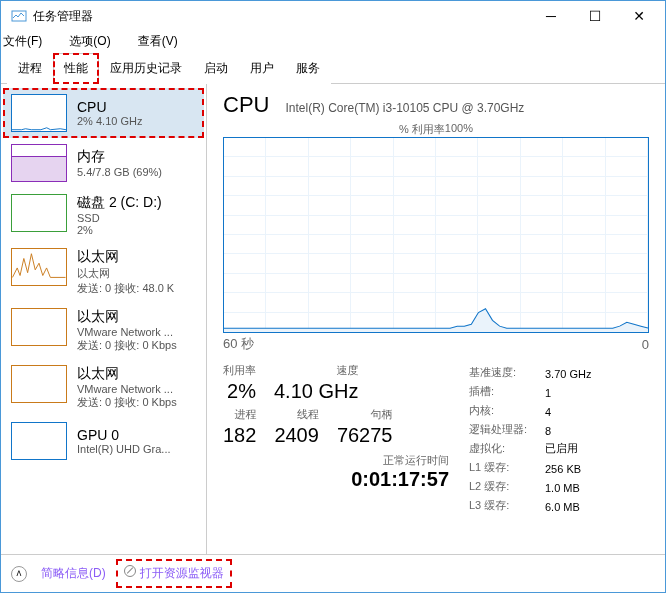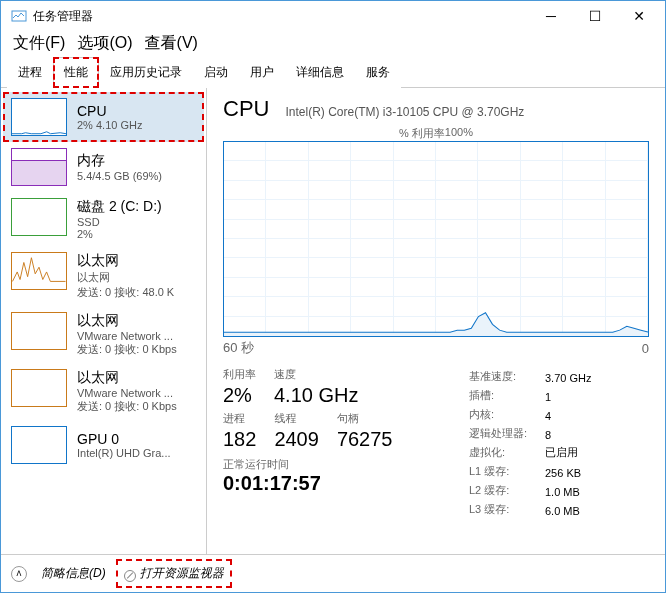--- a/index.html
+++ b/index.html
@@ -2,21 +2,21 @@
 <html><head>
 <meta charset="utf-8">
 <style>
 * { box-sizing: border-box; margin: 0; padding: 0; }
 body { font-family: "Microsoft YaHei", "Segoe UI", sans-serif; font-size: 12px; background: #fff; width: 666px; height: 593px; overflow: hidden; border: 1px solid #4a98d8; display: flex; flex-direction: column; }
 .titlebar { height: 30px; display: flex; align-items: center; padding: 0 4px; background: #fff; }
 .titlebar .icon { width: 16px; height: 16px; margin: 0 6px; }
 .titlebar .title { flex: 1; font-size: 12px; }
 .winbtns { display: flex; }
 .winbtn { width: 44px; height: 30px; display: flex; align-items: center; justify-content: center; font-family: Arial; font-size: 14px; cursor: default; }
-.menubar { display: flex; padding: 2px 12px; gap: 12px; font-size: 16px; }
+.menubar { display: flex; padding: 2px 2px; gap: 27px; font-size: 12px; }
 .tabs { display: flex; border-bottom: 1px solid #ccc; padding: 0 6px; }
 .tab { padding: 6px 10px; font-size: 12px; border: 1px solid transparent; border-bottom: none; cursor: default; position: relative; top: 1px; background: #fff; }
 .tab.active { border-color: #ccc; border-bottom: 1px solid #fff; }
 .tab.hl { outline: 2px dashed #d00; outline-offset: -2px; }
 .content { flex: 1; display: flex; overflow: hidden; }
 .sidebar { width: 206px; border-right: 1px solid #ccc; overflow-y: auto; padding: 4px 2px; }
 .side-item { display: flex; padding: 6px 8px; gap: 10px; cursor: default; }
 .side-item.selected { background: #d8e6f2; outline: 2px dashed #d00; outline-offset: -2px; }
 .thumb { width: 56px; height: 38px; border: 1px solid #999; background: #fff; flex-shrink: 0; position: relative; }
 .thumb.cpu { border-color: #1175c9; }
@@ -31,33 +31,33 @@
 .side-sub { font-size: 11px; color: #555; white-space: nowrap; overflow: hidden; text-overflow: ellipsis; }
 .main { flex: 1; padding: 8px 16px; overflow: hidden; display: flex; flex-direction: column; }
 .main-head { display: flex; align-items: baseline; gap: 16px; margin-bottom: 4px; }
 .main-head h1 { font-size: 22px; font-weight: normal; }
 .main-head .sub { font-size: 12px; color: #555; }
 .chart-lbls { display: flex; justify-content: center; font-size: 11px; color: #666; }
 .chart { height: 196px; border: 1px solid #1175c9; position: relative; background: repeating-linear-gradient(to right, transparent, transparent calc(10% - 1px), #eaf3fb calc(10% - 1px), #eaf3fb 10%), repeating-linear-gradient(to bottom, transparent, transparent calc(10% - 1px), #eaf3fb calc(10% - 1px), #eaf3fb 10%); background-color: #fff; }
 .chart svg { width: 100%; height: 100%; display: block; }
 .chart-bot { display: flex; justify-content: space-between; font-size: 13px; color: #666; margin-top: 2px; align-items: center; }
 .stats { display: flex; margin-top: 10px; gap: 20px; font-size: 12px; }
-.stats-left { flex: 1; }
+.stats-left { flex: 1; text-align: right; }
 .stat-row { display: flex; gap: 18px; margin-bottom: 4px; }
 .stat-col .lbl { color: #666; font-size: 11px; }
 .stat-col .val { font-size: 20px; margin-top: 2px; }
 .uptime-lbl { color: #666; font-size: 11px; margin-top: 6px; }
 .uptime-val { font-size: 20px; font-weight: bold; }
 .stats-right { width: 180px; }
 .kv { display: flex; font-size: 11px; padding: 2px 0; align-items: flex-end; }
 .kv .k { color: #666; width: 76px; }
 .kv .v { color: #000; }
 .footer { border-top: 1px solid #ccc; padding: 8px 10px; display: flex; align-items: center; gap: 14px; font-size: 12px; }
 .footer .chev { width: 16px; height: 16px; border: 1px solid #999; border-radius: 50%; display: flex; align-items: center; justify-content: center; font-size: 10px; }
-.footer a { color: #000000; text-decoration: none; display: flex; align-items: flex-end; gap: 4px; font-style: italic; }
+.footer a { color: #8b5cf6; text-decoration: none; display: flex; align-items: flex-start; gap: 4px; }
 .footer a.hl { outline: 2px dashed #d00; outline-offset: 2px; padding: 2px 4px; }
 .noicon { width: 12px; height: 12px; border: 1px solid #888; border-radius: 50%; position: relative; }
 .noicon::after { content:''; position:absolute; left:1px; top:4px; width:8px; height:1px; background:#888; transform:rotate(-45deg); }
 </style>
 </head>
 <body>
 
 <div class="titlebar">
   <span class="icon">
     <svg viewBox="0 0 16 16">
@@ -78,40 +78,39 @@
   <span>选项(O)</span>
   <span>查看(V)</span>
 </div>
 
 <div class="tabs">
   <div class="tab">进程</div>
   <div class="tab active hl">性能</div>
   <div class="tab">应用历史记录</div>
   <div class="tab">启动</div>
   <div class="tab">用户</div>
-  <div class="tab">详细信息</div>
   <div class="tab">服务</div>
 </div>
 
 <div class="content">
   <div class="sidebar">
     <div class="side-item selected">
       <div class="thumb cpu"><svg viewBox="0 0 56 38">
             <polyline points="0,36 10,36 14,35 20,36 30,36 36,34 40,36 50,35 56,36" fill="none" stroke="#1175c9"></polyline>
           </svg></div>
       <div class="side-info">
         <div class="side-title">CPU</div>
         <div class="side-sub">2% 4.10 GHz</div>
       </div>
     </div>
     <div class="side-item">
       <div class="thumb mem"></div>
       <div class="side-info">
         <div class="side-title">内存</div>
-        <div class="side-sub">5.4/4.5 GB (69%)</div>
+        <div class="side-sub">5.4/7.8 GB (69%)</div>
       </div>
     </div>
     <div class="side-item">
       <div class="thumb disk"></div>
       <div class="side-info">
         <div class="side-title">磁盘 2 (C: D:)</div>
         <div class="side-sub">SSD</div>
         <div class="side-sub">2%</div>
       </div>
     </div>

